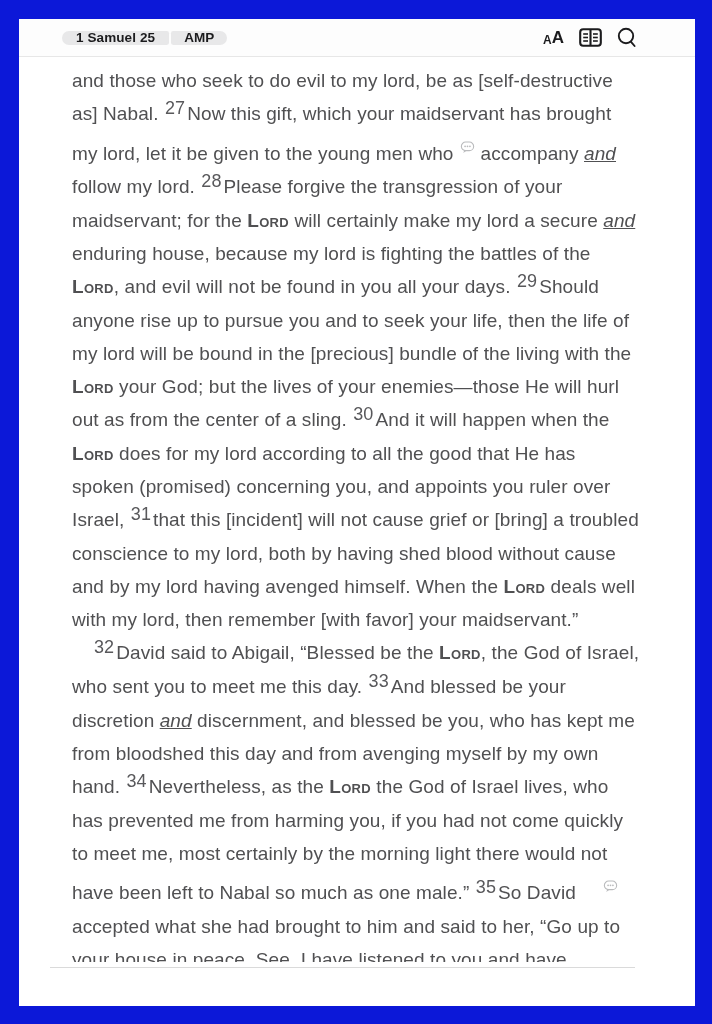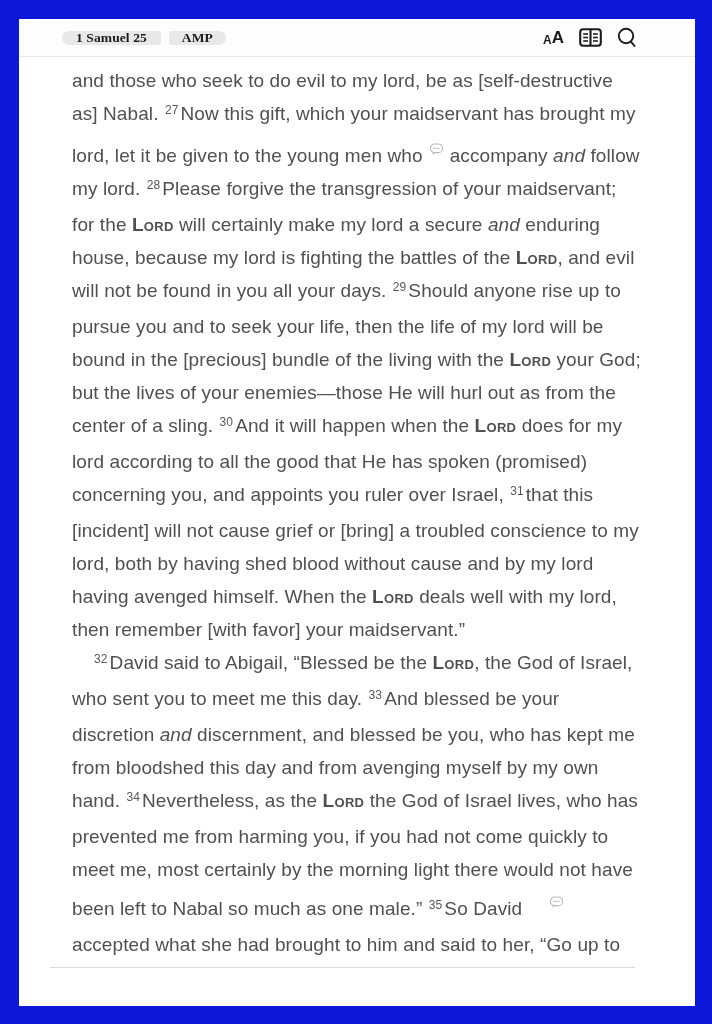--- a/index.html
+++ b/index.html
@@ -25,21 +25,21 @@
   .header {
     height: 38px;
     flex: 0 0 38px;
     background: #fdfdfd;
     border-bottom: 1px solid #e7e7e7;
     display: flex;
     align-items: center;
     justify-content: space-between;
     padding: 0 58px 0 43px;
   }
-  .ref-pill { display: flex; align-items: stretch; gap: 8px; height: 14px; font-family: Liberation Serif, serif; }
+  .ref-pill { display: flex; align-items: stretch; gap: 2px; height: 14px; }
   .pill-seg {
     background: #e8e8e9;
     border: none;
     font-family: inherit;
     font-size: 13.5px;
     font-weight: 700;
     color: #1b1b1d;
     display: flex; align-items: center;
     padding: 0 14px;
     cursor: pointer;
@@ -62,27 +62,27 @@
     padding: 7px 54px 0 53px;
     font-size: 19px;
     line-height: 33px;
     color: #505052;
     letter-spacing: 0.1px;
     overflow: hidden;
   }
   .para { margin: 0; }
   .para.indent { text-indent: 21px; }
   .run-verse {
-    font-size: 12px;
+    font-size: 18px;
     position: relative;
     top: -6.5px;
     margin: 0 2px 0 1px;
     color: #58585b;
   }
-  .run-em { font-style: italic; }
+  .run-em { font-style: italic; text-decoration: underline; }
   .run-sc { font-variant: small-caps; letter-spacing: 0.3px; font-weight: bold; }
   .footnote-icon {
     display: inline-block;
     vertical-align: 6px;
     margin: 0 6px;
     cursor: pointer;
   }
   .page-end-divider {
     border: none;
     border-top: 1px solid #dadada;

